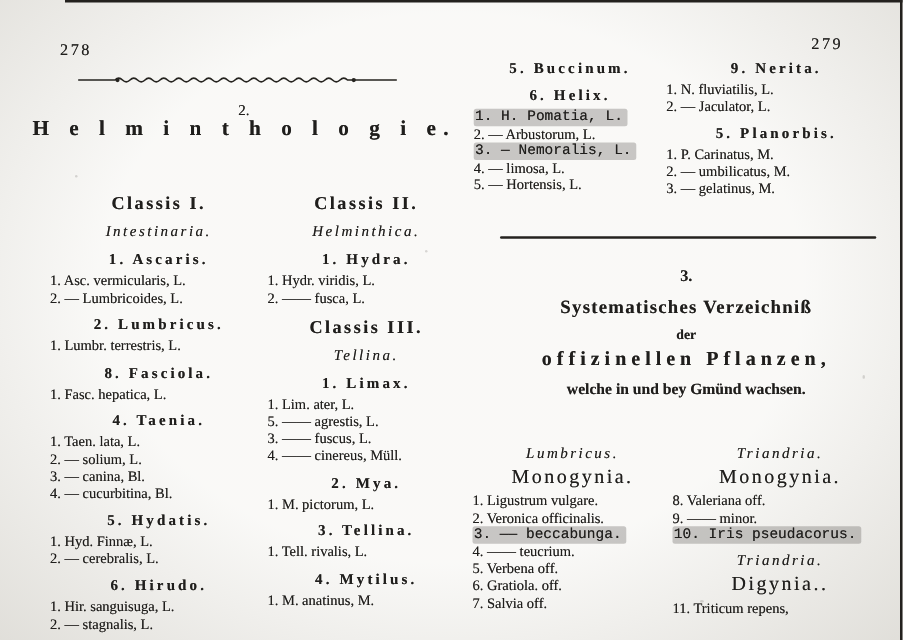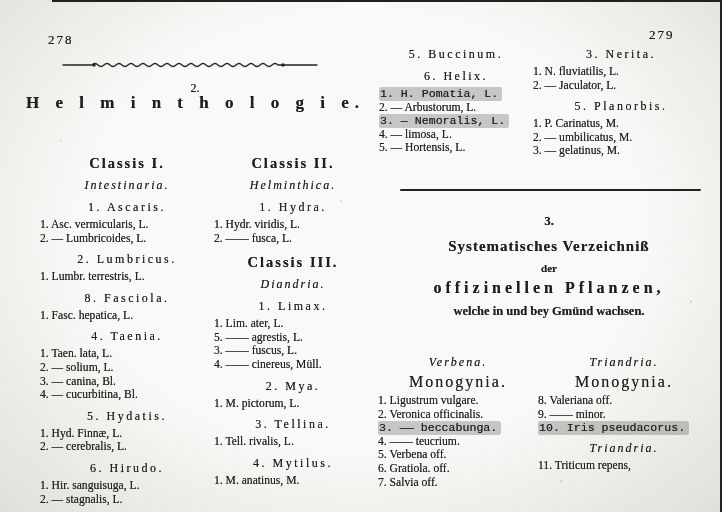--- a/index.html
+++ b/index.html
@@ -37,21 +37,21 @@
   #cols-279-top { left:379px; top:40px; width:330px; }
   #cols-279-top .colL { width:154px; }
   #cols-279-top .colR { width:176px; }
   #cols-279-bot { left:378px; top:349px; width:332px; }
   #cols-279-bot .colL { width:160px; }
   #cols-279-bot .colR { width:172px; }
 
   .line { white-space:nowrap; }
   .t-classis { text-align:center; font-size:14.5px; font-weight:bold; letter-spacing:2px; margin:9px 0 4px; }
   .t-order   { text-align:center; font-size:12px; font-weight:normal; font-style:italic; letter-spacing:2px; margin:6px 0 3px; }
-  .t-genus   { text-align:center; font-size:12px; font-weight:normal; letter-spacing:2.5px; margin:7px 0 3px; }
+  .t-genus   { text-align:center; font-size:12px; font-weight:bold; letter-spacing:2.5px; margin:7px 0 3px; }
   .t-sub     { text-align:center; font-size:16px; letter-spacing:2px; margin:3px 0 3px; }
   .t-sp      { font-size:11.6px; line-height:13.6px; }
   .smudge    { background:rgba(104,100,96,0.34); border-radius:2px; width:fit-content; padding:0 4px 0 1px;font-family:Liberation Mono, monospace; }
 
   .rule-279 { position:absolute; left:400px; top:189px; width:301px; height:2px; background:#24221f; border-radius:1px; }
 
   .section-279 { position:absolute; left:388px; top:213px; width:322px; text-align:center; }
   .s-num   { font-size:13px; font-weight:bold; margin-bottom:9px; }
   .s-line1 { font-size:15px; font-weight:bold; letter-spacing:1px; margin-bottom:7px; }
   .s-line2 { font-size:11px; font-weight:bold; margin-bottom:5px; }
@@ -111,21 +111,21 @@
       <div class="line t-sp">2. — stagnalis, L.</div>
     </div>
   <div class="colR txt">
 
   <div class="line t-classis">Classis II.</div>
       <div class="line t-order">Helminthica.</div>
       <div class="line t-genus">1. Hydra.</div>
       <div class="line t-sp">1. Hydr. viridis, L.</div>
       <div class="line t-sp">2. —— fusca, L.</div>
       <div class="line t-classis">Classis III.</div>
-      <div class="line t-order">Diandria.</div>
+      <div class="line t-order">Tellina.</div>
       <div class="line t-genus">1. Limax.</div>
       <div class="line t-sp">1. Lim. ater, L.</div>
       <div class="line t-sp">5. —— agrestis, L.</div>
       <div class="line t-sp">3. —— fuscus, L.</div>
       <div class="line t-sp">4. —— cinereus, Müll.</div>
       <div class="line t-genus">2. Mya.</div>
       <div class="line t-sp">1. M. pictorum, L.</div>
       <div class="line t-genus">3. Tellina.</div>
       <div class="line t-sp">1. Tell. rivalis, L.</div>
       <div class="line t-genus">4. Mytilus.</div>
@@ -141,21 +141,21 @@
   <div class="line t-genus">5. Buccinum.</div>
       <div class="line t-genus">6. Helix.</div>
       <div class="line t-sp smudge">1. H. Pomatia, L.</div>
       <div class="line t-sp">2. — Arbustorum, L.</div>
       <div class="line t-sp smudge">3. — Nemoralis, L.</div>
       <div class="line t-sp">4. — limosa, L.</div>
       <div class="line t-sp">5. — Hortensis, L.</div>
     </div>
   <div class="colR txt">
 
-  <div class="line t-genus">3. Nerita.</div>
+  <div class="line t-genus">9. Nerita.</div>
       <div class="line t-sp">1. N. fluviatilis, L.</div>
       <div class="line t-sp">2. — Jaculator, L.</div>
       <div class="line t-genus">5. Planorbis.</div>
       <div class="line t-sp">1. P. Carinatus, M.</div>
       <div class="line t-sp">2. — umbilicatus, M.</div>
       <div class="line t-sp">3. — gelatinus, M.</div>
     </div>
 </div>
 
 <div class="rule-279"></div>
@@ -164,33 +164,34 @@
   <div class="s-num txt">3.</div>
   <div class="s-line1 txt">Systematisches Verzeichniß</div>
   <div class="s-line2 txt">der</div>
   <div class="s-line3 txt">offizinellen Pflanzen,</div>
   <div class="s-line4 txt">welche in und bey Gmünd wachsen.</div>
 </div>
 
 <div class="cols" id="cols-279-bot">
   <div class="colL txt">
 
-  <div class="line t-order">Verbena.</div>
+  <div class="line t-order">Lumbricus.</div>
       <div class="line t-sub">Monogynia.</div>
       <div class="line t-sp">1. Ligustrum vulgare.</div>
       <div class="line t-sp">2. Veronica officinalis.</div>
       <div class="line t-sp smudge">3. —— beccabunga.</div>
       <div class="line t-sp">4. —— teucrium.</div>
       <div class="line t-sp">5. Verbena off.</div>
       <div class="line t-sp">6. Gratiola. off.</div>
       <div class="line t-sp">7. Salvia off.</div>
     </div>
   <div class="colR txt">
 
   <div class="line t-order">Triandria.</div>
       <div class="line t-sub">Monogynia.</div>
       <div class="line t-sp">8. Valeriana off.</div>
       <div class="line t-sp">9. —— minor.</div>
       <div class="line t-sp smudge">10. Iris pseudacorus.</div>
       <div class="line t-order">Triandria.</div>
+      <div class="line t-sub">Digynia..</div>
       <div class="line t-sp">11. Triticum repens,</div>
     </div>
 </div>
 
 </body></html>

